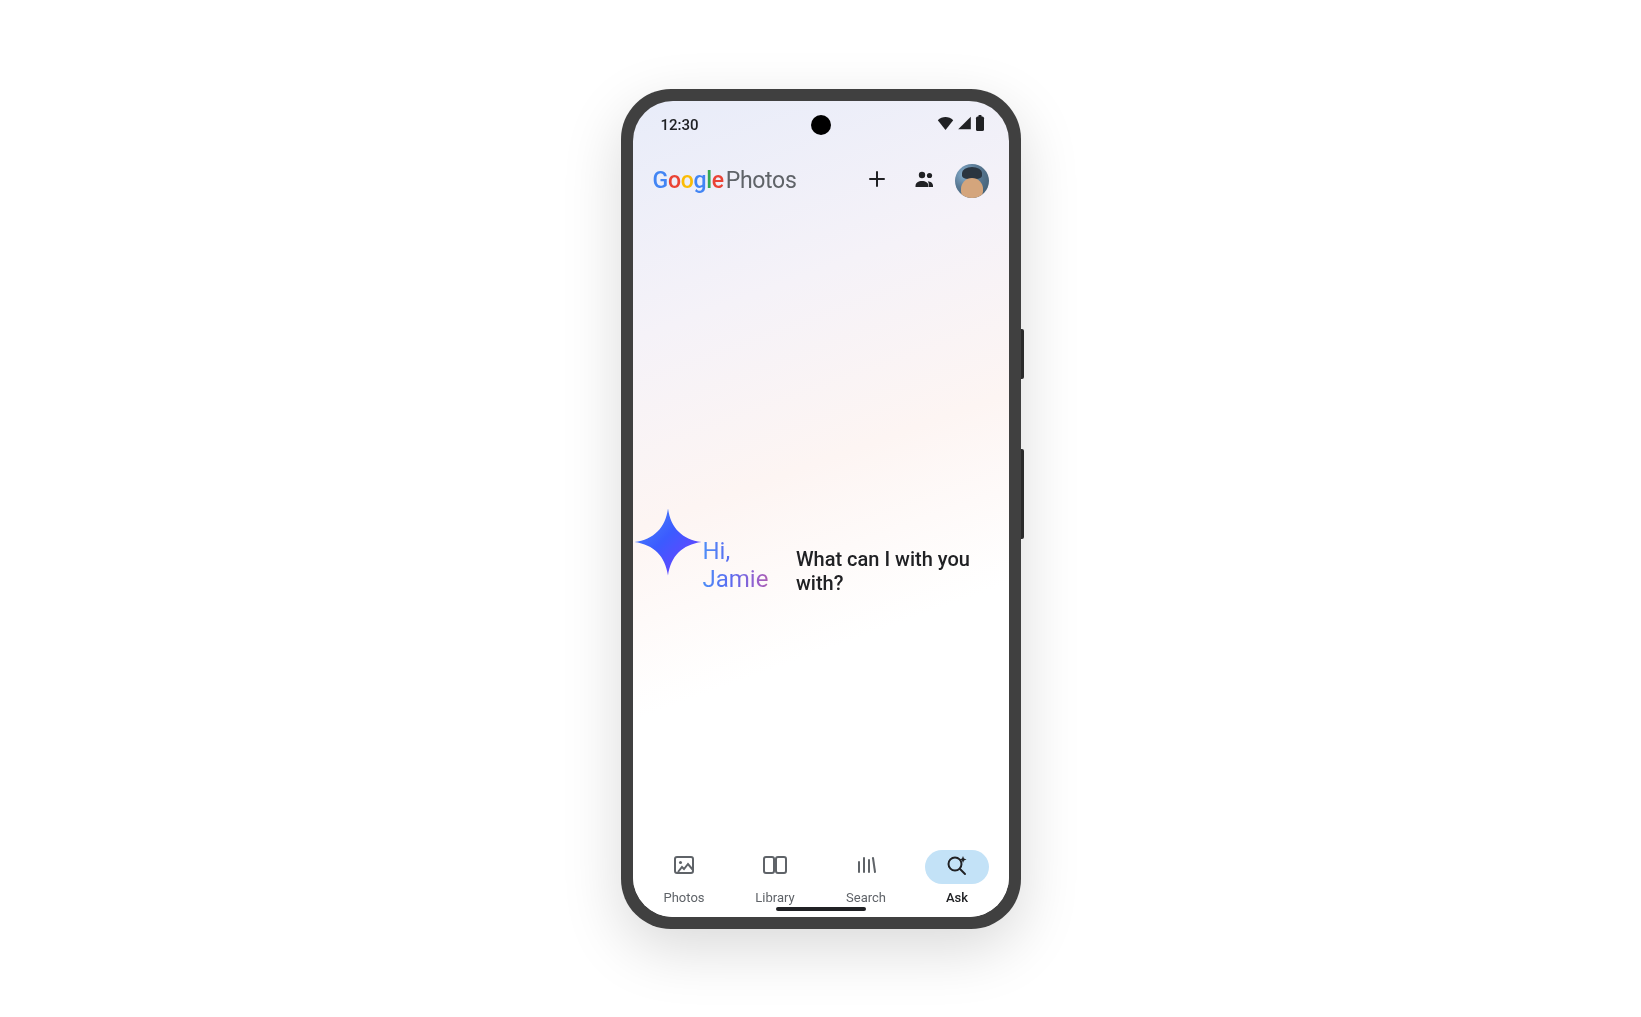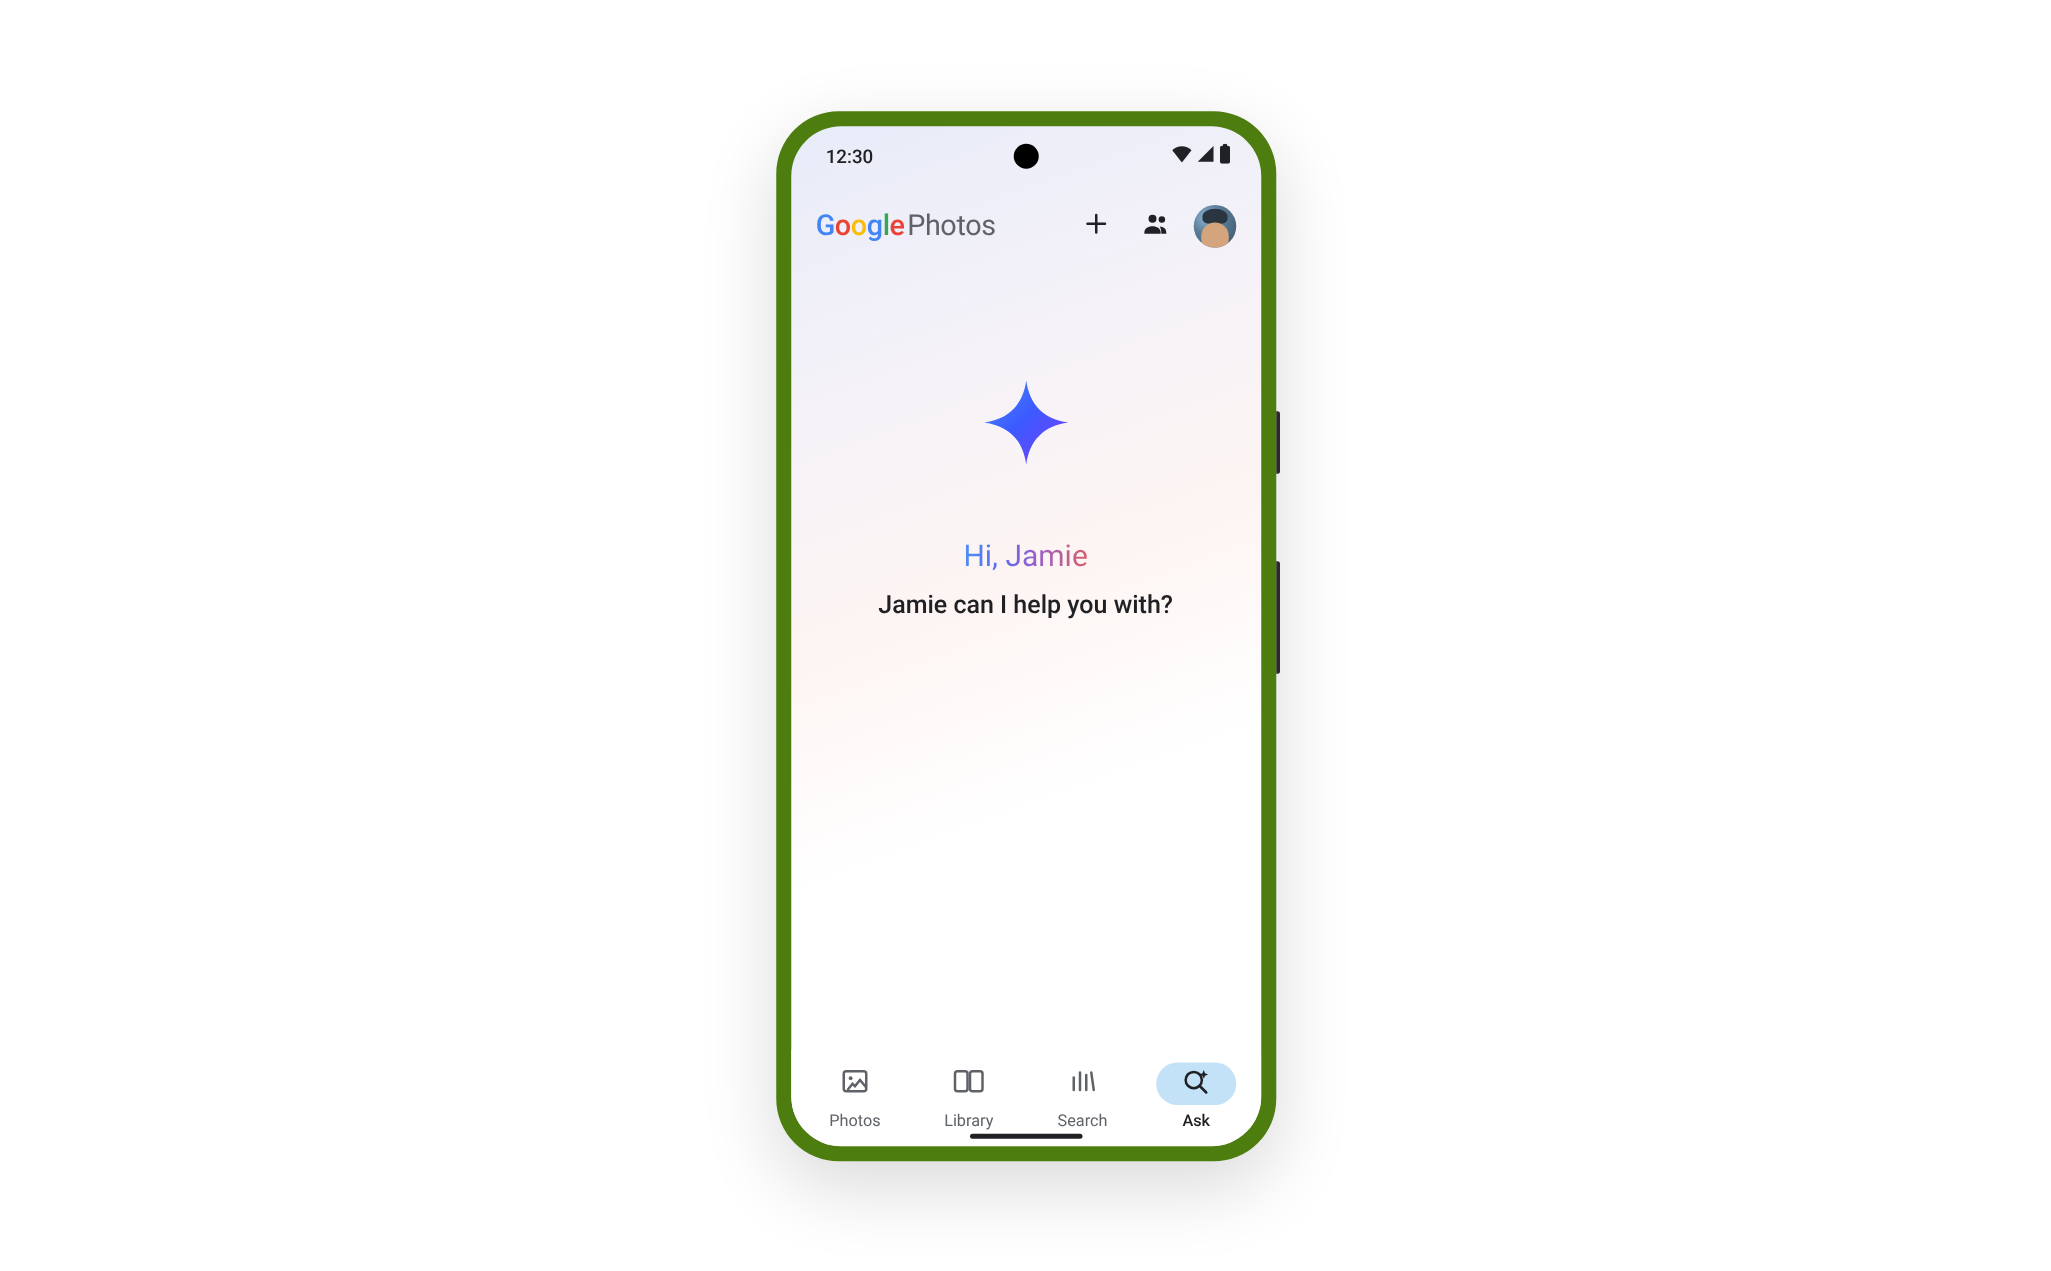--- a/index.html
+++ b/index.html
@@ -10,21 +10,21 @@
       background: #ffffff;
       display: flex;
       align-items: center;
       justify-content: center;
       font-family: -apple-system, BlinkMacSystemFont, 'Segoe UI', Roboto, Arial, sans-serif;
     }
 
     .phone-frame {
       width: 400px;
       height: 840px;
-      background: #4d7c0f;
+      background: #404040;
       border-radius: 50px;
       padding: 12px;
       position: relative;
       box-shadow: 0 20px 60px rgba(0,0,0,0.15);
     }
 
     .phone-side-button {
       position: absolute;
       right: -3px;
       width: 3px;
@@ -122,21 +122,21 @@
       content:"";
       position:absolute;
       top:3px; left:50%; transform:translateX(-50%);
       width:20px; height:12px; border-radius:50% 50% 30% 30%;
       background: #2a3540;
     }
 
     .hero {
       flex: 1;
       display: flex;
-      flex-direction: column;
+      flex-direction: row;
       align-items: center;
       padding-top: 90px;
     }
 
     .gemini-spark {
       width: 70px;
       height: 70px;
       margin-bottom: 58px;
     }
 
@@ -287,21 +287,21 @@
             <linearGradient id="gg" x1="0%" y1="0%" x2="100%" y2="100%">
               <stop offset="0%" stop-color="#4F8FF8"></stop>
               <stop offset="45%" stop-color="#3B5BFF"></stop>
               <stop offset="100%" stop-color="#7A3BFF"></stop>
             </linearGradient>
           </defs>
           <path fill="url(#gg)" d="M50 2 C54 30 70 46 98 50 C70 54 54 70 50 98 C46 70 30 54 2 50 C30 46 46 30 50 2 Z"></path>
         </svg>
       </div>
       <div class="greeting">Hi, Jamie</div>
-      <div class="prompt">Jamie can I help you with?</div>
+      <div class="prompt">What can I with you with?</div>
 
     </div>
 
     <div class="bottom-nav">
 
       <div class="nav-item">
         <div class="nav-icon-wrap">
           <span>
             <svg width="24" height="24" viewBox="0 0 24 24" fill="none" stroke="#5f6368" stroke-width="2">
                 <rect x="3" y="4" width="18" height="16" rx="2"></rect>

